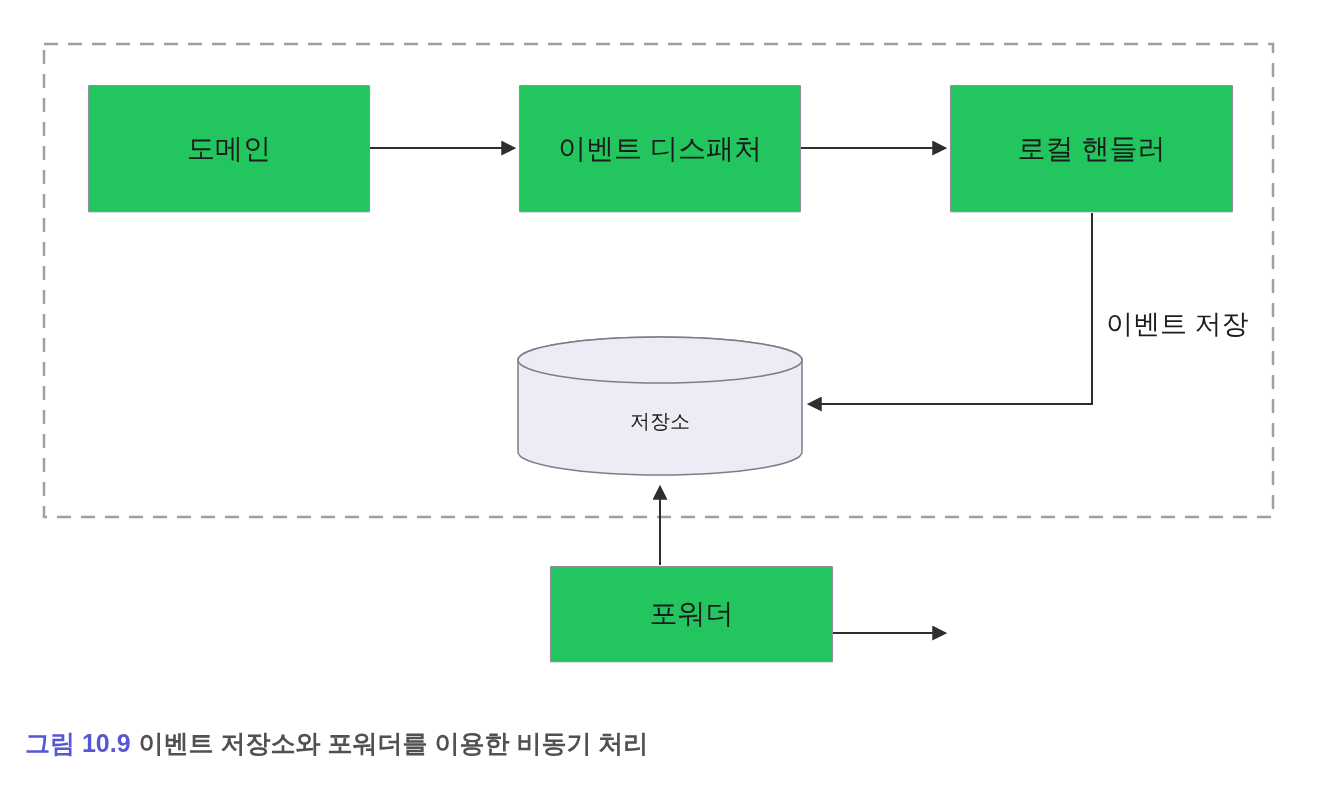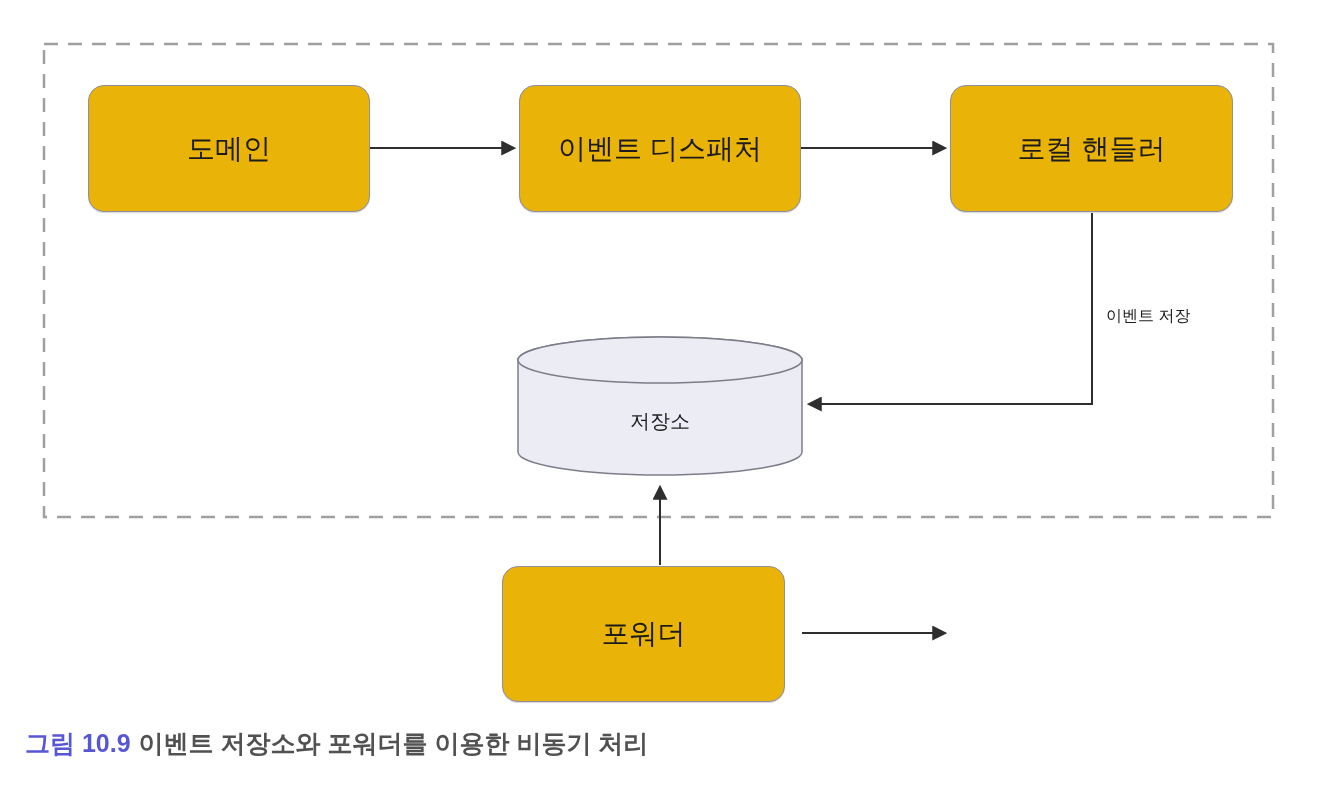--- a/index.html
+++ b/index.html
@@ -13,23 +13,23 @@
     overflow: hidden;
   }
   .svg-layer {
     position: absolute;
     left: 0; top: 0;
     width: 1320px; height: 788px;
     z-index: 1;
   }
   .node {
     position: absolute;
-    background: #eab308;
+    background: #22c55e;
     border: 1.5px solid #8f8f9e;
-    border-radius: 16px;
+    border-radius: 1px;
     display: flex;
     align-items: center;
     justify-content: center;
     font-size: 28px;
     color: #1c1c1c;
     z-index: 2;
     box-shadow: 0 1px 1px rgba(90,90,110,0.25);
   }
   .label {
     position: absolute;
@@ -41,21 +41,21 @@
     position: absolute;
     left: 518px; top: 408px;
     width: 284px;
     text-align: center;
     font-size: 20px;
     color: #1c1c1c;
     z-index: 3;
   }
   .edge-label {
     left: 1106px; top: 306px;
-    font-size: 16px;
+    font-size: 27px;
   }
   .annotation {
     position: absolute;
     left: 100px; top: 596px;
     width: 392px;
     text-align: right;
     font-size: 22px;
     line-height: 33px;
     color: #1a1a1a;
     z-index: 3;
@@ -110,21 +110,21 @@
   </div>
 
   <div class="node" style="left:519px; top:85px; width:282px; height:127px;">
     <span>이벤트 디스패처</span>
   </div>
 
   <div class="store-label">저장소</div>
 
   <div class="label edge-label">이벤트 저장</div>
 
-  <div class="node" style="left:502px; top:566px; width:283px; height:136px;">
+  <div class="node" style="left:550px; top:566px; width:283px; height:96px;">
     <span>포워더</span>
   </div>
 
 
   <div class="annotation">
   </div>
 
   <div class="caption">
     <span class="fig-num">그림 10.9</span><span class="fig-title">이벤트 저장소와 포워더를 이용한 비동기 처리</span>
   </div>

